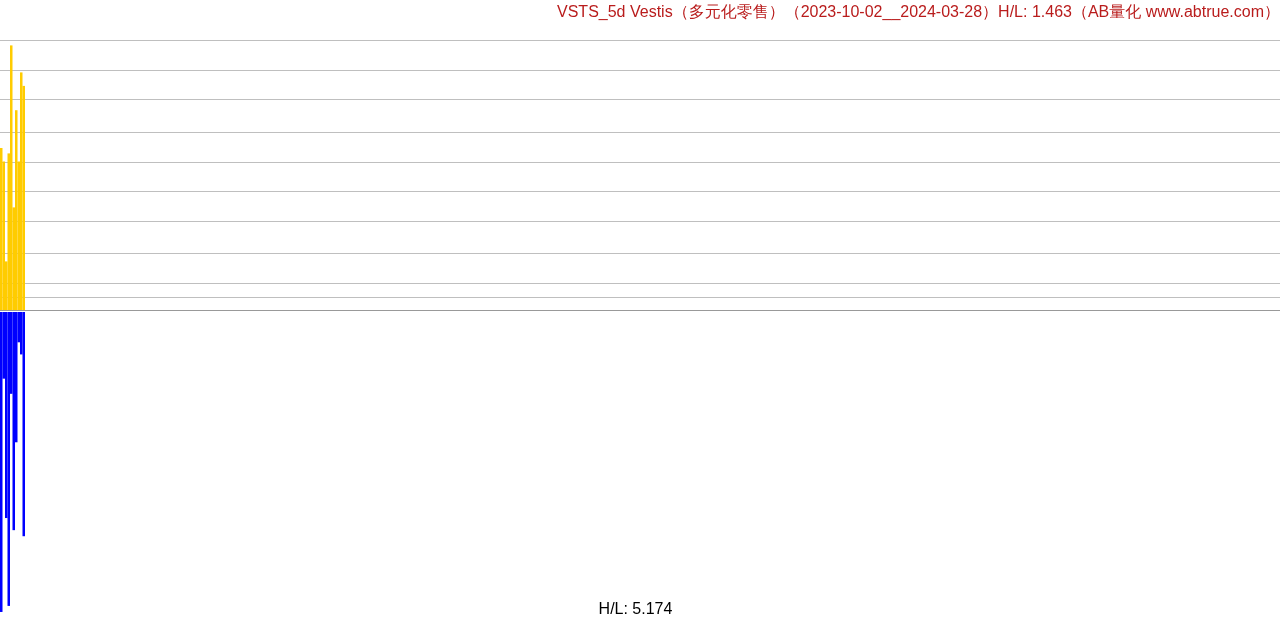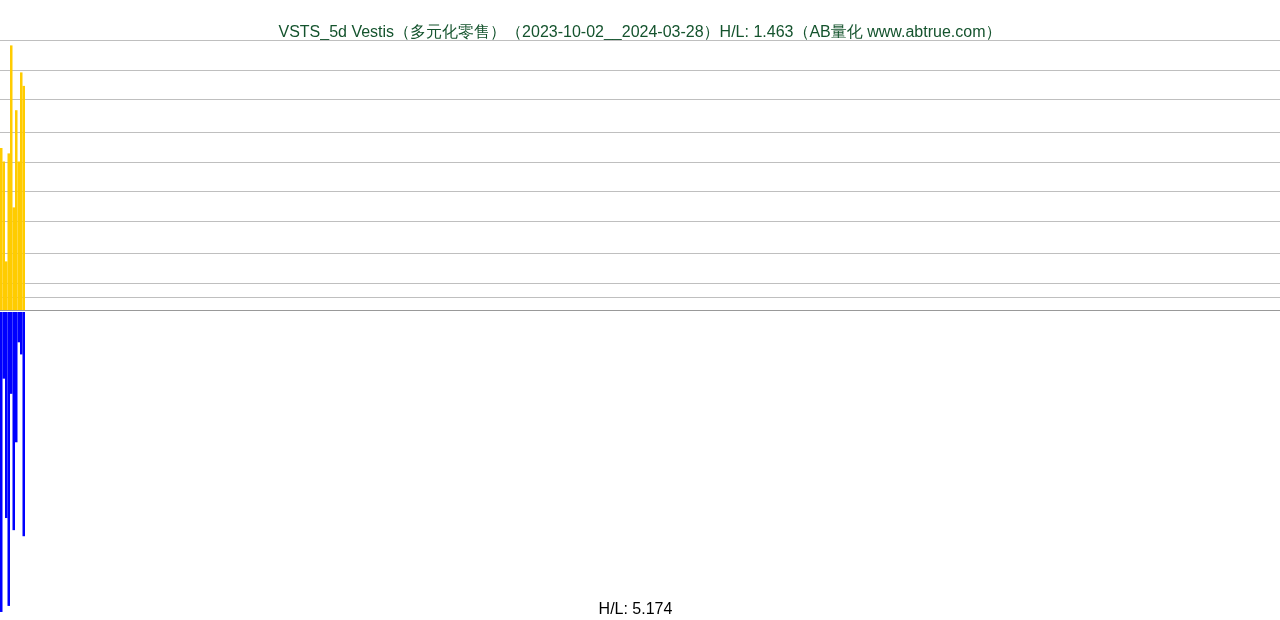--- a/index.html
+++ b/index.html
@@ -1,19 +1,19 @@
 <!DOCTYPE html>
 <html><head>
 <meta charset="utf-8">
 <style>
   html,body{margin:0;padding:0;width:1280px;height:620px;background:#fff;
     font-family:"Segoe UI",Arial,"Microsoft YaHei",sans-serif;overflow:hidden;}
   .chart-wrap{position:relative;width:1280px;height:620px;}
-  .title{position:absolute;top:2px;left:0;right:0;text-align:center;
-    font-size:16px;color:#14532d;font-weight:400;margin-top:20px;}
+  .title{position:absolute;top:2px;left:0;right:0;text-align:right;
+    font-size:16px;color:#b91c1c;font-weight:400;}
   .footer{position:absolute;bottom:2px;left:0;right:9px;text-align:center;
     font-size:16px;color:#000;}
   .plot{position:absolute;top:25px;left:0;width:1280px;height:590px;}
   .grid line{stroke:#bfbfbf;stroke-width:1;shape-rendering:crispEdges;}
   .baseline{stroke:#999;stroke-width:1;shape-rendering:crispEdges;}
   .bar-yellow{fill:#ffcc00;}
   .bar-blue{fill:#0000ff;}
 </style>
 </head>
 <body>

